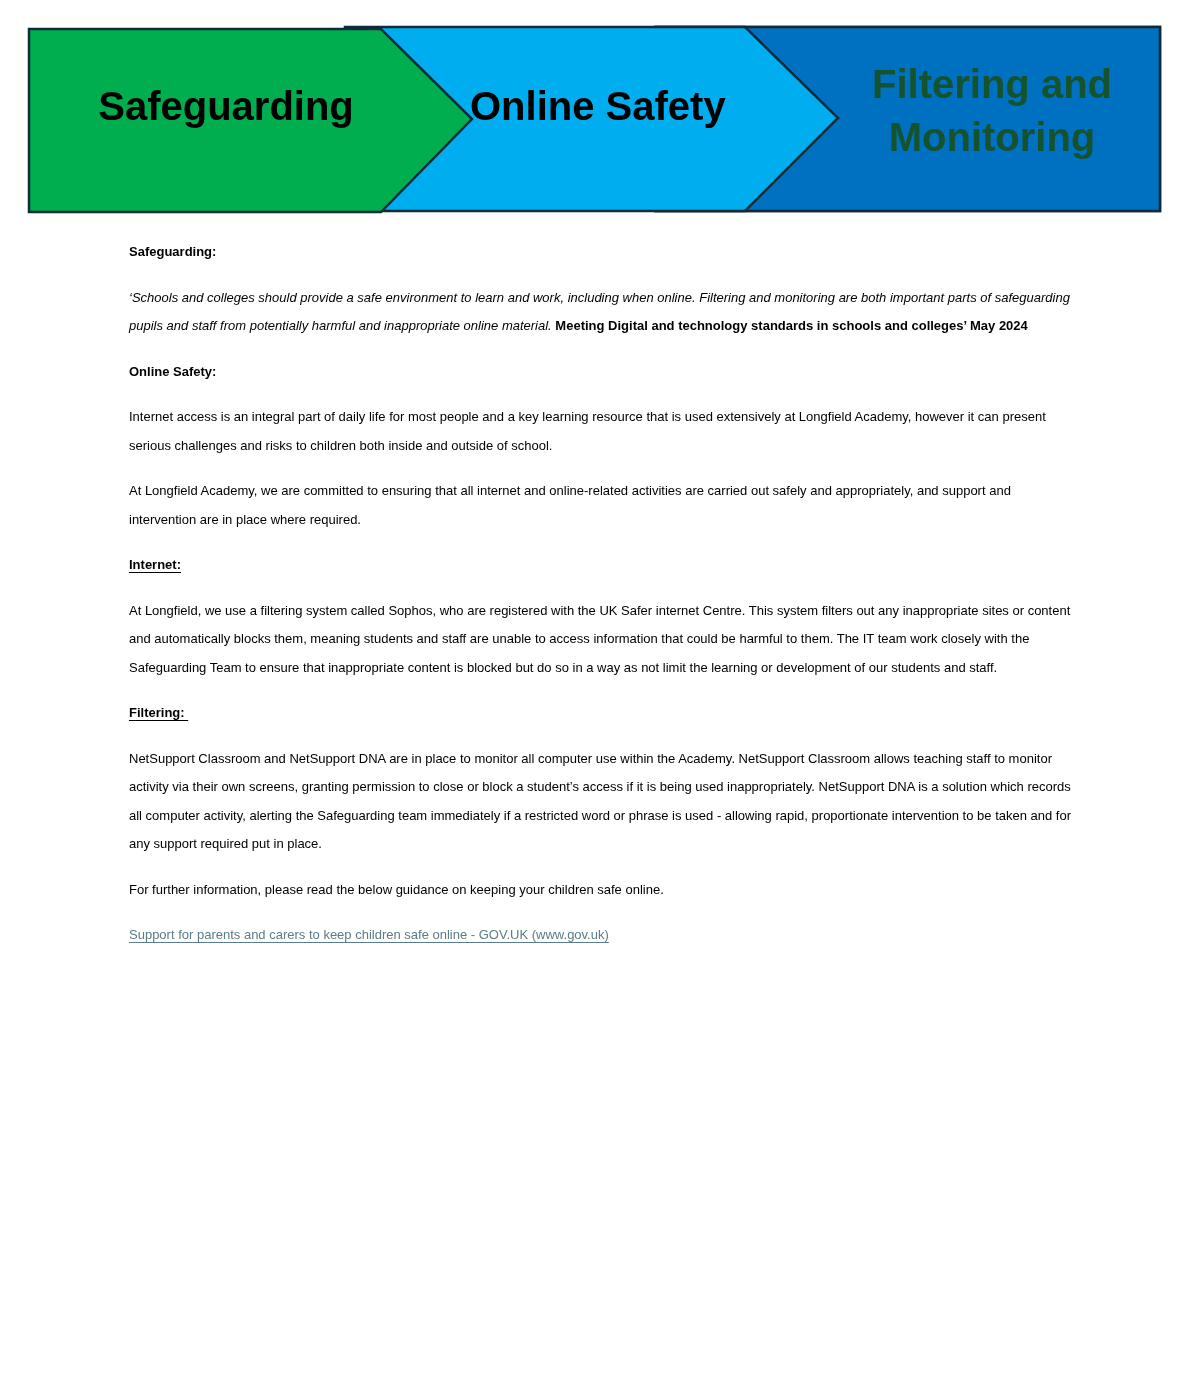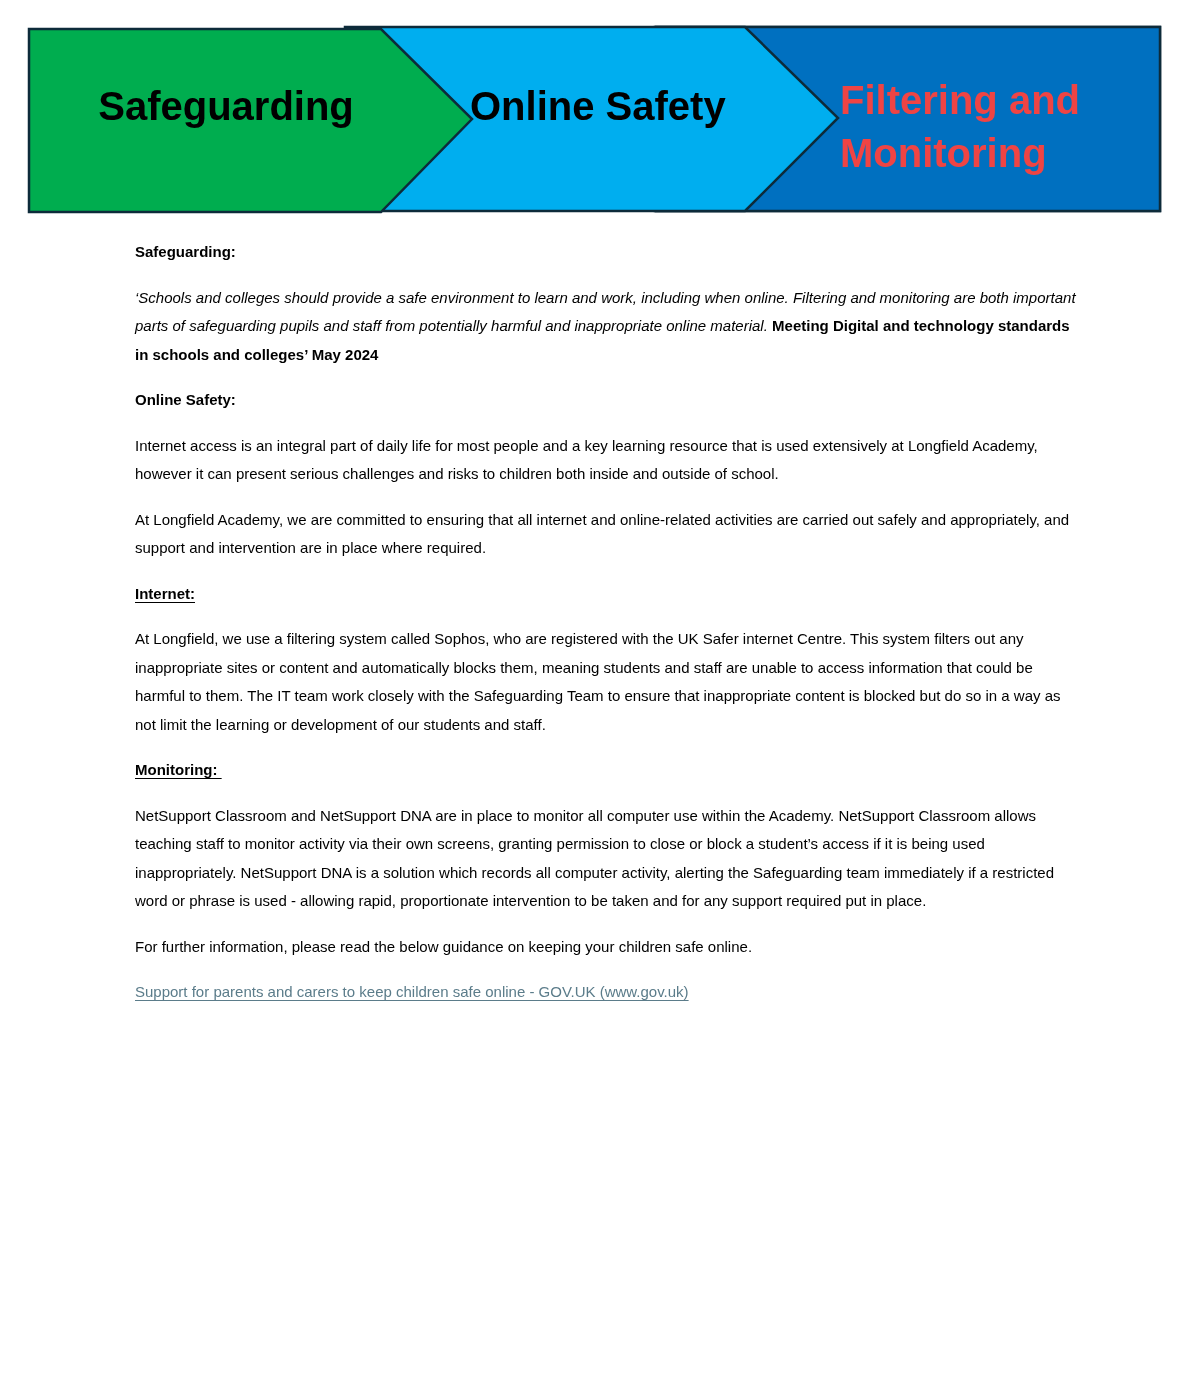--- a/index.html
+++ b/index.html
@@ -2,22 +2,22 @@
 <html><head>
 <meta charset="utf-8">
 <style>
   html, body { margin: 0; padding: 0; background: #ffffff; }
   body { width: 1192px; height: 1399px; position: relative; overflow: hidden;
          font-family: "Liberation Sans", sans-serif; color: #000; }
   #banner { position: absolute; left: 0; top: 0; width: 1028px; height: 230px; }
   .banner-text { position: absolute; font-family: "Liberation Sans", sans-serif; font-weight: bold; }
   #t1 { left: 30px; top: 84px; width: 392px; text-align: center; font-size: 40px; color: #000; }
   #t2 { left: 470px; top: 84px; width: 340px; text-align: left; font-size: 40px; color: #000; }
-  #t3 { left: 840px; top: 58px; width: 304px; text-align: left; font-size: 40px; line-height: 53px; color: #ef4444; margin-top: 16px; }
-  #content { position: absolute; left: 135px; top: 238px; width: 950px; font-size: 15px; line-height: 28.5px; }
+  #t3 { left: 840px; top: 58px; width: 304px; text-align: center; font-size: 40px; line-height: 53px; color: #14532d; }
+  #content { position: absolute; left: 129px; top: 238px; width: 950px; font-size: 13px; line-height: 28.5px; }
   #content p { margin: 0 0 17px 0; }
   .h { font-weight: bold; }
   .u { text-decoration: underline; text-underline-offset: 3px; }
   .it { font-style: italic; }
   .b { font-weight: bold; }
   a.link { color: #5b7c8a; text-decoration: underline; text-decoration-color: #5b7c8a; text-underline-offset: 3px; text-align: right; }
 </style>
 </head>
 <body>
 
@@ -40,18 +40,18 @@
   <p class="h">Safeguarding:</p>
   <p><span class="it">‘Schools and colleges should provide a safe environment to learn and work, including when online. Filtering and monitoring are both important parts of safeguarding pupils and staff from potentially harmful and inappropriate online material.</span><span class="b"> Meeting Digital and technology standards in schools and colleges’ May 2024</span></p>
 
   <p class="h">Online Safety:</p>
   <p>Internet access is an integral part of daily life for most people and a key learning resource that is used extensively at Longfield Academy, however it can present serious challenges and risks to children both inside and outside of school.</p>
   <p>At Longfield Academy, we are committed to ensuring that all internet and online-related activities are carried out safely and appropriately, and support and intervention are in place where required.</p>
 
   <p class="h"><span class="u">Internet:</span></p>
   <p>At Longfield, we use a filtering system called Sophos, who are registered with the UK Safer internet Centre. This system filters out any inappropriate sites or content and automatically blocks them, meaning students and staff are unable to access information that could be harmful to them. The IT team work closely with the Safeguarding Team to ensure that inappropriate content is blocked but do so in a way as not limit the learning or development of our students and staff.</p>
 
-  <p class="h"><span class="u" style="white-space:pre">Monitoring: </span></p>
+  <p class="h"><span class="u" style="white-space:pre">Filtering: </span></p>
   <p>NetSupport Classroom and NetSupport DNA are in place to monitor all computer use within the Academy. NetSupport Classroom allows teaching staff to monitor activity via their own screens, granting permission to close or block a student’s access if it is being used inappropriately. NetSupport DNA is a solution which records all computer activity, alerting the Safeguarding team immediately if a restricted word or phrase is used - allowing rapid, proportionate intervention to be taken and for any support required put in place.</p>
 
   <p>For further information, please read the below guidance on keeping your children safe online.</p>
   <p><a class="link">Support for parents and carers to keep children safe online - GOV.UK (www.gov.uk)</a></p>
 </div>
 
 </body></html>

